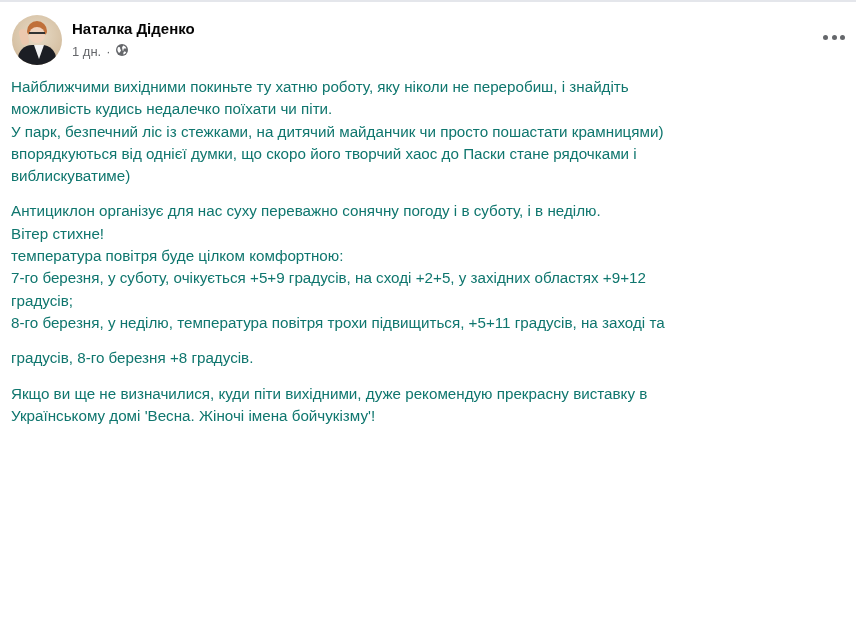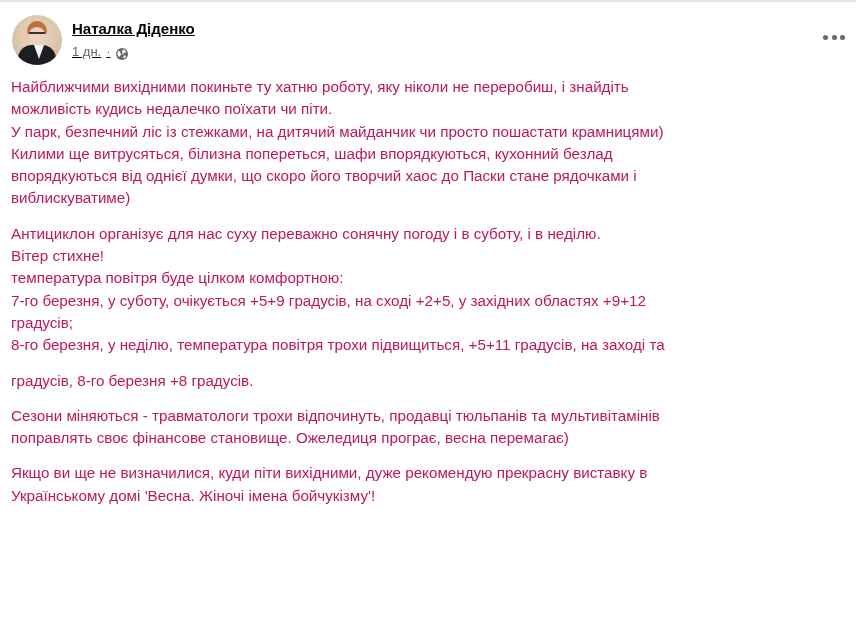--- a/index.html
+++ b/index.html
@@ -1,35 +1,35 @@
 <!DOCTYPE html>
 <html><head>
   <meta charset="utf-8">
   <style>
     * { box-sizing: border-box; margin: 0; padding: 0; }
     html, body { width: 856px; height: 623px; background: #ffffff; overflow: hidden; }
     body { font-family: "Liberation Sans", sans-serif; color: #050505; position: relative; }
     .top-border { position: absolute; left: 0; top: 0; width: 856px; height: 2px; background: #e4e6eb; }
-    .header { position: absolute; left: 12px; top: 15px; height: 50px; display: flex; align-items: flex-start; text-decoration: underline; }
+    .header { position: absolute; left: 12px; top: 15px; height: 50px; display: flex; align-items: flex-start; }
     .avatar { width: 50px; height: 50px; border-radius: 50%; overflow: hidden; position: relative;
       background: radial-gradient(circle at 50% 40%, #e8dcc8 0%, #d8c4a8 60%, #c9b08e 100%); }
     .avatar .hair { position: absolute; left: 15px; top: 6px; width: 20px; height: 14px; border-radius: 10px 10px 4px 4px; background: #c0703a; }
     .avatar .face { position: absolute; left: 17px; top: 12px; width: 16px; height: 16px; border-radius: 50%; background: #f0d2bc; }
     .avatar .glasses { position: absolute; left: 17px; top: 17px; width: 16px; height: 4px; border-top: 2px solid #333; }
     .avatar .body { position: absolute; left: 6px; top: 30px; width: 38px; height: 24px; border-radius: 14px 14px 0 0; background: #1c1e24; }
     .avatar .collar { position: absolute; left: 22px; top: 30px; width: 10px; height: 14px; background: #f4f4f4; clip-path: polygon(0 0, 100% 0, 50% 100%); }
     .avatar .hand { position: absolute; left: 8px; top: 14px; width: 8px; height: 16px; border-radius: 4px; background: #ecc8ae; transform: rotate(-15deg); }
     .meta { margin-left: 10px; margin-top: 4px; }
     .name { font-size: 15px; font-weight: bold; color: #050505; line-height: 19px; display: block; }
-    .subline { margin-top: 6px; display: flex; align-items: flex-end; font-size: 13px; color: #65676b; line-height: 16px; }
+    .subline { margin-top: 6px; display: flex; align-items: flex-start; font-size: 13px; color: #65676b; line-height: 16px; }
     .subline .dot { margin: 0 5px; }
     .globe { width: 12px; height: 12px; display: inline-block; }
     .more { position: absolute; left: 823px; top: 33px; width: 22px; height: 8px; display: flex; justify-content: space-between; align-items: center; cursor: pointer; }
     .more span { width: 5px; height: 5px; border-radius: 50%; background: #65676b; display: block; }
-    .post-body { position: absolute; left: 11px; top: 76px; width: 830px; font-size: 15.2px; line-height: 22.3px; color: #be185d; letter-spacing: 0; }
+    .post-body { position: absolute; left: 11px; top: 76px; width: 830px; font-size: 15.2px; line-height: 22.3px; color: #0f766e; letter-spacing: 0; }
     .para { margin-bottom: 13px; }
     .para .line { display: block; white-space: nowrap; }
   </style>
 </head>
 <body>
 
 <div class="top-border"></div>
 
 <div class="header">
   <div class="avatar">
@@ -61,36 +61,31 @@
   <span></span>
     <span></span>
     <span></span>
 </div>
 
 <div class="post-body">
   <div class="para">
     <span class="line">Найближчими вихідними покиньте ту хатню роботу, яку ніколи не переробиш, і знайдіть</span>
     <span class="line">можливість кудись недалечко поїхати чи піти.</span>
     <span class="line">У парк, безпечний ліс із стежками, на дитячий майданчик чи просто пошастати крамницями)</span>
-    <span class="line">Килими ще витрусяться, білизна попереться, шафи впорядкуються, кухонний безлад</span>
     <span class="line">впорядкуються від однієї думки, що скоро його творчий хаос до Паски стане рядочками і</span>
     <span class="line">виблискуватиме)</span>
   </div>
   <div class="para">
     <span class="line">Антициклон організує для нас суху переважно сонячну погоду і в суботу, і в неділю.</span>
     <span class="line">Вітер стихне!</span>
     <span class="line">температура повітря буде цілком комфортною:</span>
     <span class="line">7-го березня, у суботу, очікується +5+9 градусів, на сході +2+5, у західних областях +9+12</span>
     <span class="line">градусів;</span>
     <span class="line">8-го березня, у неділю, температура повітря трохи підвищиться, +5+11 градусів, на заході та</span>
   </div>
   <div class="para">
     <span class="line">градусів, 8-го березня +8 градусів.</span>
   </div>
   <div class="para">
-    <span class="line">Сезони міняються - травматологи трохи відпочинуть, продавці тюльпанів та мультивітамінів</span>
-    <span class="line">поправлять своє фінансове становище. Ожеледиця програє, весна перемагає)</span>
-  </div>
-  <div class="para">
     <span class="line">Якщо ви ще не визначилися, куди піти вихідними, дуже рекомендую прекрасну виставку в</span>
     <span class="line">Українському домі 'Весна. Жіночі імена бойчукізму'!</span>
   </div>
 </div>
 
 </body></html>

